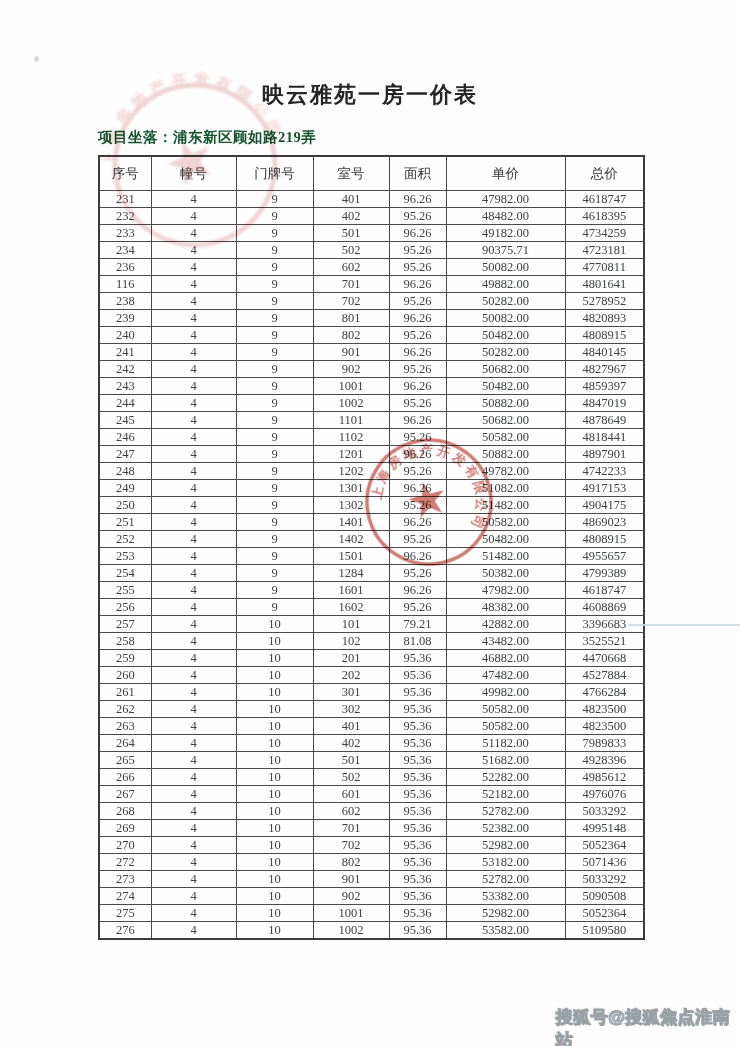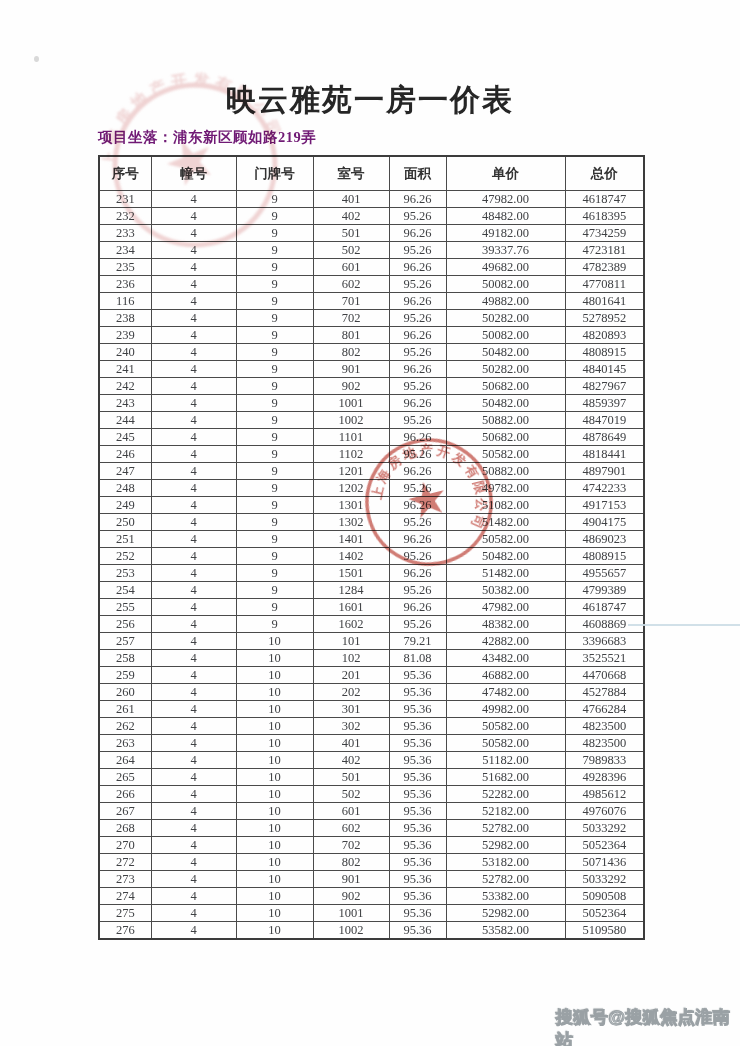--- a/index.html
+++ b/index.html
@@ -3,37 +3,37 @@
 <meta charset="utf-8">
 <style>
   html,body { margin:0; padding:0; }
   body {
     width:740px; height:1046px; position:relative; overflow:hidden;
     background:#fefefe;
     font-family:"Liberation Serif","DejaVu Serif",serif;
   }
   .doc-title {
     position:absolute; top:80px; left:0; width:740px; text-align:center;
-    font-size:30px; font-weight:bold; color:#262626; letter-spacing:2px;
+    font-size:22px; font-weight:bold; color:#262626; letter-spacing:2px;
   }
   .site-line {
     position:absolute; top:128px; left:98px;
-    font-size:14.5px; font-weight:bold; color:#701a75; letter-spacing:0.5px;
+    font-size:14.5px; font-weight:bold; color:#14532d; letter-spacing:0.5px;
   }
   table.price {
     position:absolute; top:155px; left:98px;
     border-collapse:collapse; table-layout:fixed;
     border:2px solid #3c3c3c;
     background:transparent;
   }
   table.price th, table.price td {
     border:1px solid #4a4a4a; padding:0; text-align:center;
     color:#3f4144; overflow:hidden; white-space:nowrap;
   }
-  table.price th { height:33px; font-size:13.5px; font-weight:bold; color:#333; }
+  table.price th { height:33px; font-size:13.5px; font-weight:normal; color:#333; }
   table.price td { height:16px; line-height:16px; font-size:12.5px; }
   .seal { position:absolute; pointer-events:none; mix-blend-mode:multiply; }
   .seal-top { top:62px; left:92px; opacity:0.38; filter:blur(1px); transform:rotate(-22deg); }
   .seal-mid { top:428px; left:352px; opacity:0.72; filter:blur(0.5px); transform:rotate(-14deg); }
   .seal text { font-family:"Liberation Serif","DejaVu Serif",serif; font-weight:bold; }
   .artifact-line {
     position:absolute; top:624px; left:628px; width:112px; height:2px;
     background:#ccdde6; opacity:0.9;
   }
   .artifact-dot {
@@ -103,31 +103,22 @@
         <td>96.26</td>
         <td>49182.00</td>
         <td>4734259</td>
       </tr>
       <tr>
         <td>234</td>
         <td>4</td>
         <td>9</td>
         <td>502</td>
         <td>95.26</td>
-        <td>39337.76</td>
+        <td>90375.71</td>
         <td>4723181</td>
-      </tr>
-      <tr>
-        <td>235</td>
-        <td>4</td>
-        <td>9</td>
-        <td>601</td>
-        <td>96.26</td>
-        <td>49682.00</td>
-        <td>4782389</td>
       </tr>
       <tr>
         <td>236</td>
         <td>4</td>
         <td>9</td>
         <td>602</td>
         <td>95.26</td>
         <td>50082.00</td>
         <td>4770811</td>
       </tr>
@@ -411,20 +402,29 @@
         <td>4976076</td>
       </tr>
       <tr>
         <td>268</td>
         <td>4</td>
         <td>10</td>
         <td>602</td>
         <td>95.36</td>
         <td>52782.00</td>
         <td>5033292</td>
+      </tr>
+      <tr>
+        <td>269</td>
+        <td>4</td>
+        <td>10</td>
+        <td>701</td>
+        <td>95.36</td>
+        <td>52382.00</td>
+        <td>4995148</td>
       </tr>
       <tr>
         <td>270</td>
         <td>4</td>
         <td>10</td>
         <td>702</td>
         <td>95.36</td>
         <td>52982.00</td>
         <td>5052364</td>
       </tr>

